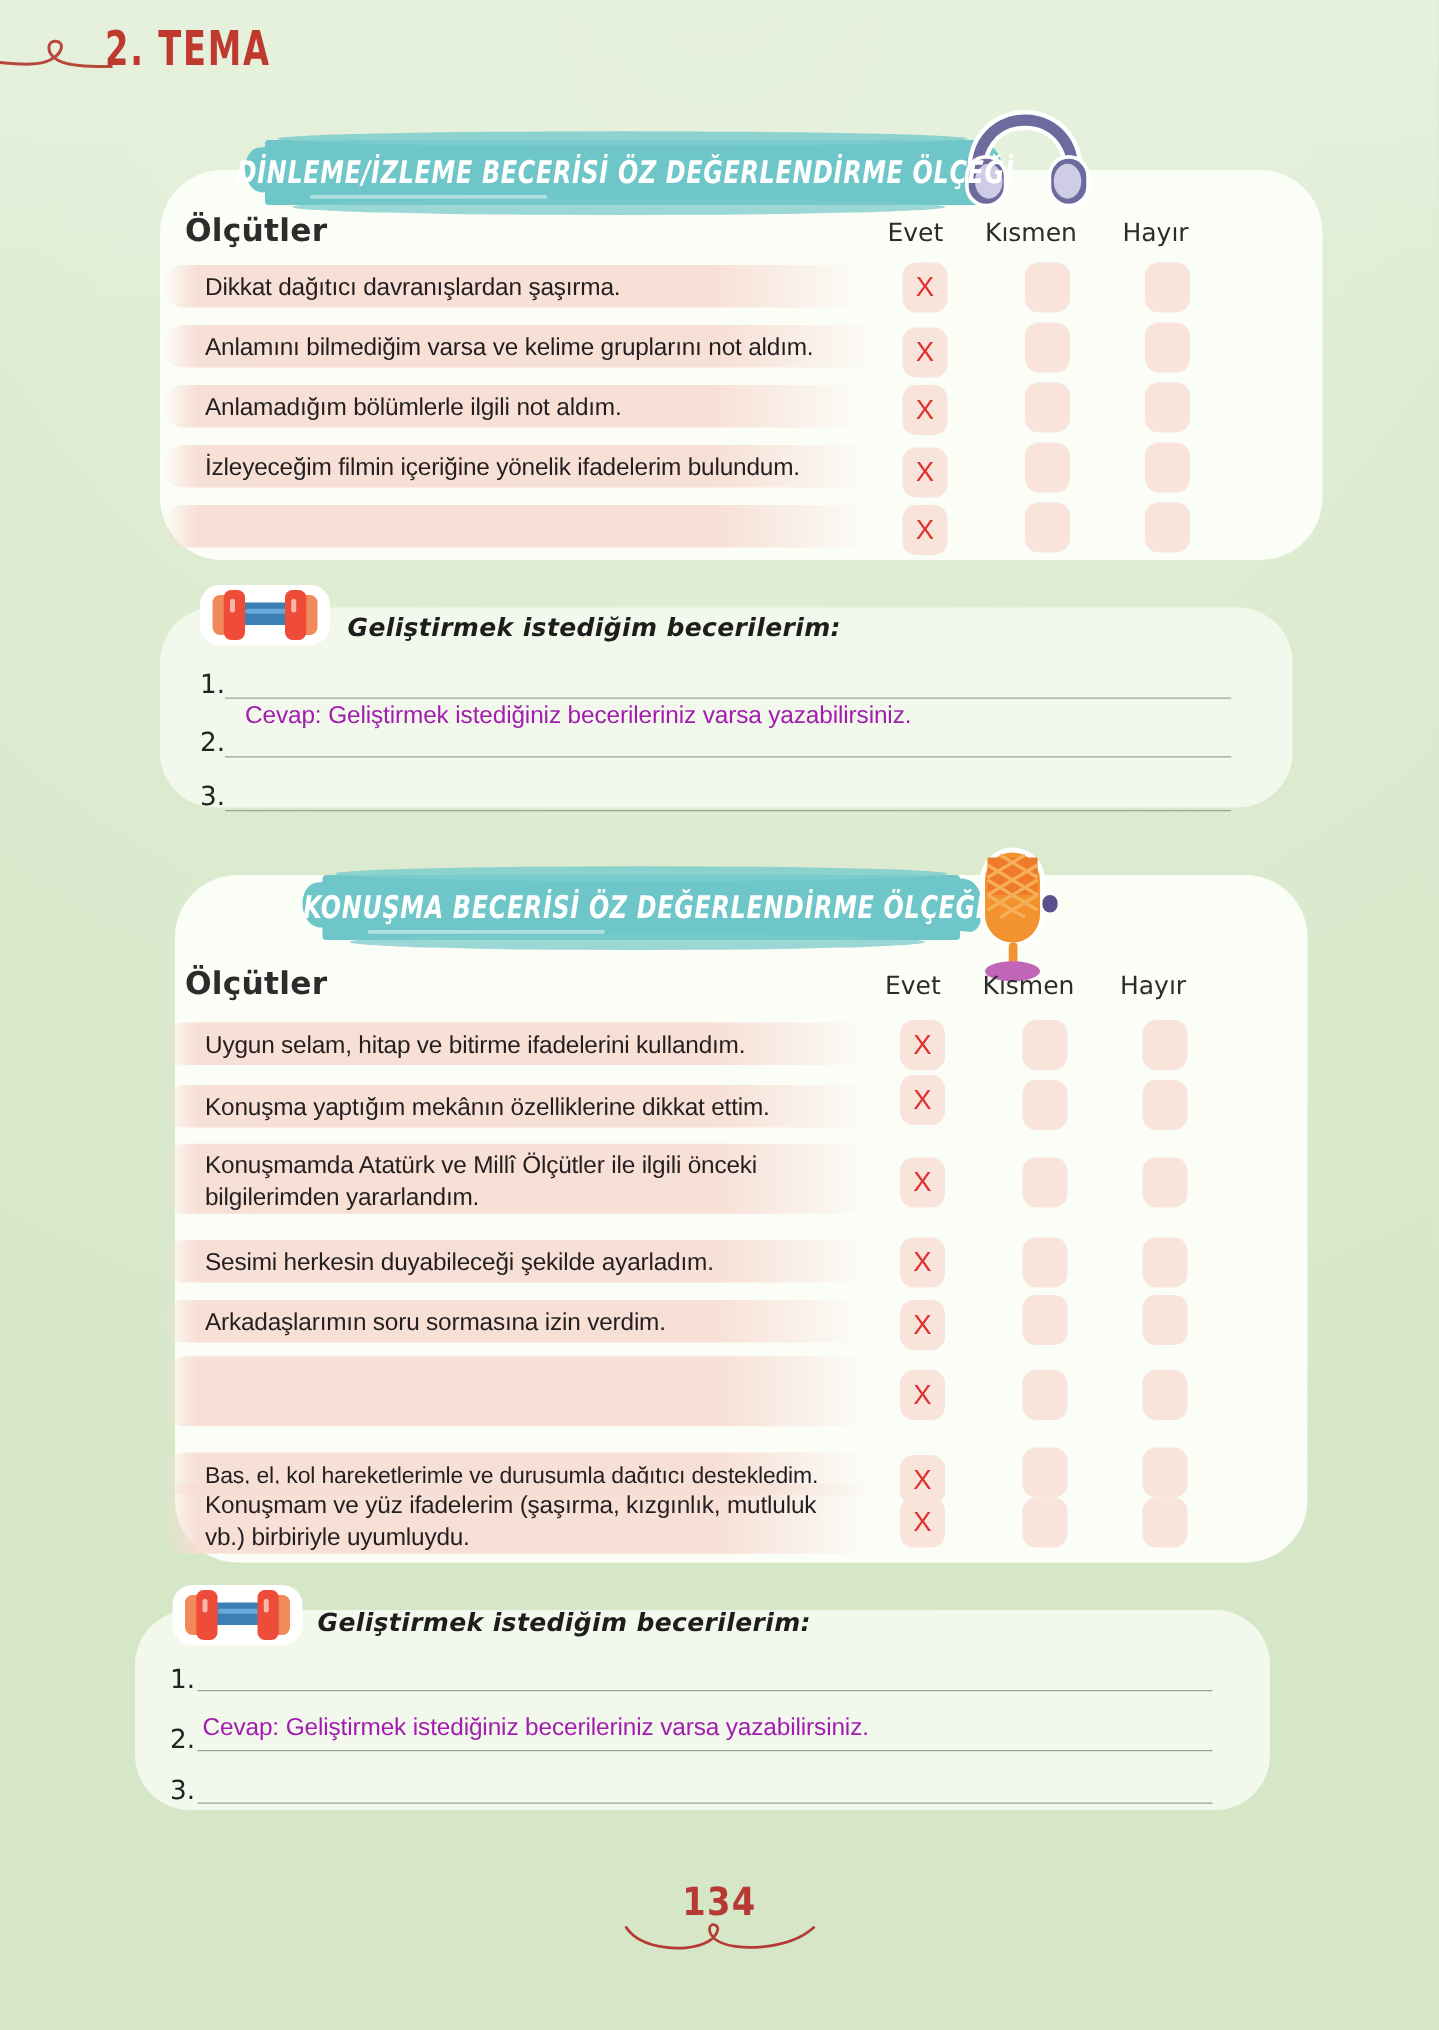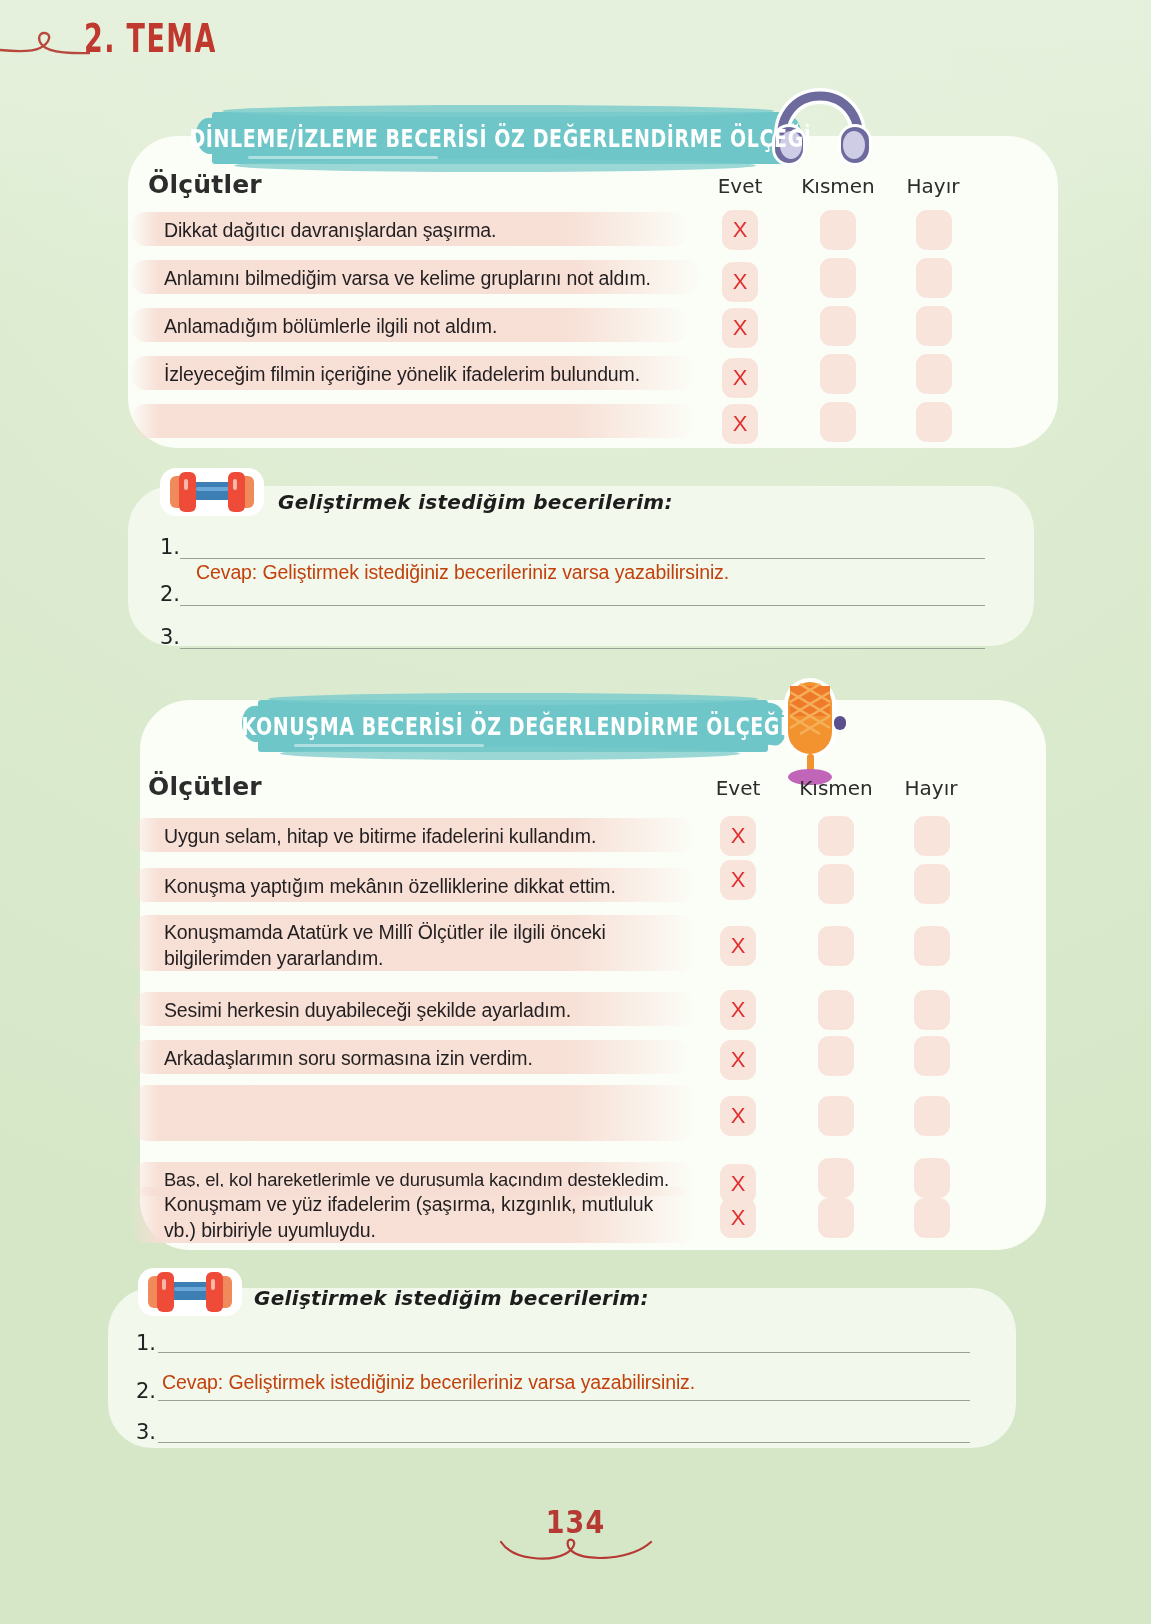--- a/index.html
+++ b/index.html
@@ -59,20 +59,21 @@
   
   .banner {
     position: absolute;
     height: 52px;
     background: #6ec6c8;
     display: flex;
     align-items: center;
     justify-content: center;
     padding: 0 26px 0 30px;
     border-radius: 3px;
+    font-style: italic;
   }
   .banner::before {
     content: "";
     position: absolute;
     left: -16px; top: 6px;
     width: 26px; height: 36px;
     background: #6ec6c8;
     border-radius: 50% 18% 40% 52%;
     transform: rotate(-4deg);
   }
@@ -124,21 +125,21 @@
     font-family: "DejaVu Sans", sans-serif;
     color: #2c2c2c;
     font-size: 21px;
     white-space: nowrap;
   }
   .olcutler {
     font-weight: 700;
     font-size: 25px;
     letter-spacing: .2px;
   }
-  .col-head { font-size: 20px; text-align: center; }
+  .col-head { font-size: 20px; text-align: left; }
 
   .row {
     position: absolute;
     left: 0;
     height: 48px;
   }
   .row .stroke {
     position: absolute;
     left: -18px;
     top: 6px;
@@ -203,21 +204,21 @@
   }
   .skill-rule {
     position: absolute;
     height: 1px;
     background: #9aa296;
   }
   .answer-text {
     position: absolute;
     font-family: "Liberation Sans", sans-serif;
     font-size: 19.5px;
-    color: #c2410c;
+    color: #a21caf;
     white-space: nowrap;
     letter-spacing: -.1px;
   }
 
   
   .pagenum-wrap {
     position: absolute;
     left: 0; right: 0;
     bottom: 58px;
     text-align: center;
@@ -439,21 +440,21 @@
     <div class="stroke" style="width:566px;"></div>
     <div class="cbox" style="left:572px; top:16px;">
         <span class="xmark">X</span>
       </div>
     <div class="cbox" style="left:670px; top:16px;"></div>
     <div class="cbox" style="left:766px; top:16px;"></div>
   </div>
 
   <div class="row" style="top:384px; width:820px;">
     <div class="stroke" style="width:566px;"></div>
-    <div class="row-text small">Baş, el, kol hareketlerimle ve duruşumla kaçındım destekledim.</div>
+    <div class="row-text small">Baş, el, kol hareketlerimle ve duruşumla dağıtıcı destekledim.</div>
     <div class="cbox" style="left:572px; top:8px;">
         <span class="xmark">X</span>
       </div>
     <div class="cbox" style="left:670px; top:2px;"></div>
     <div class="cbox" style="left:766px; top:2px;"></div>
   </div>
 
   <div class="row two-line" style="top:410px; width:820px;text-decoration:underline;">
     <div class="stroke" style="width:566px;"></div>
     <div class="row-text">Konuşmam ve yüz ifadelerim (şaşırma, kızgınlık, mutluluk

